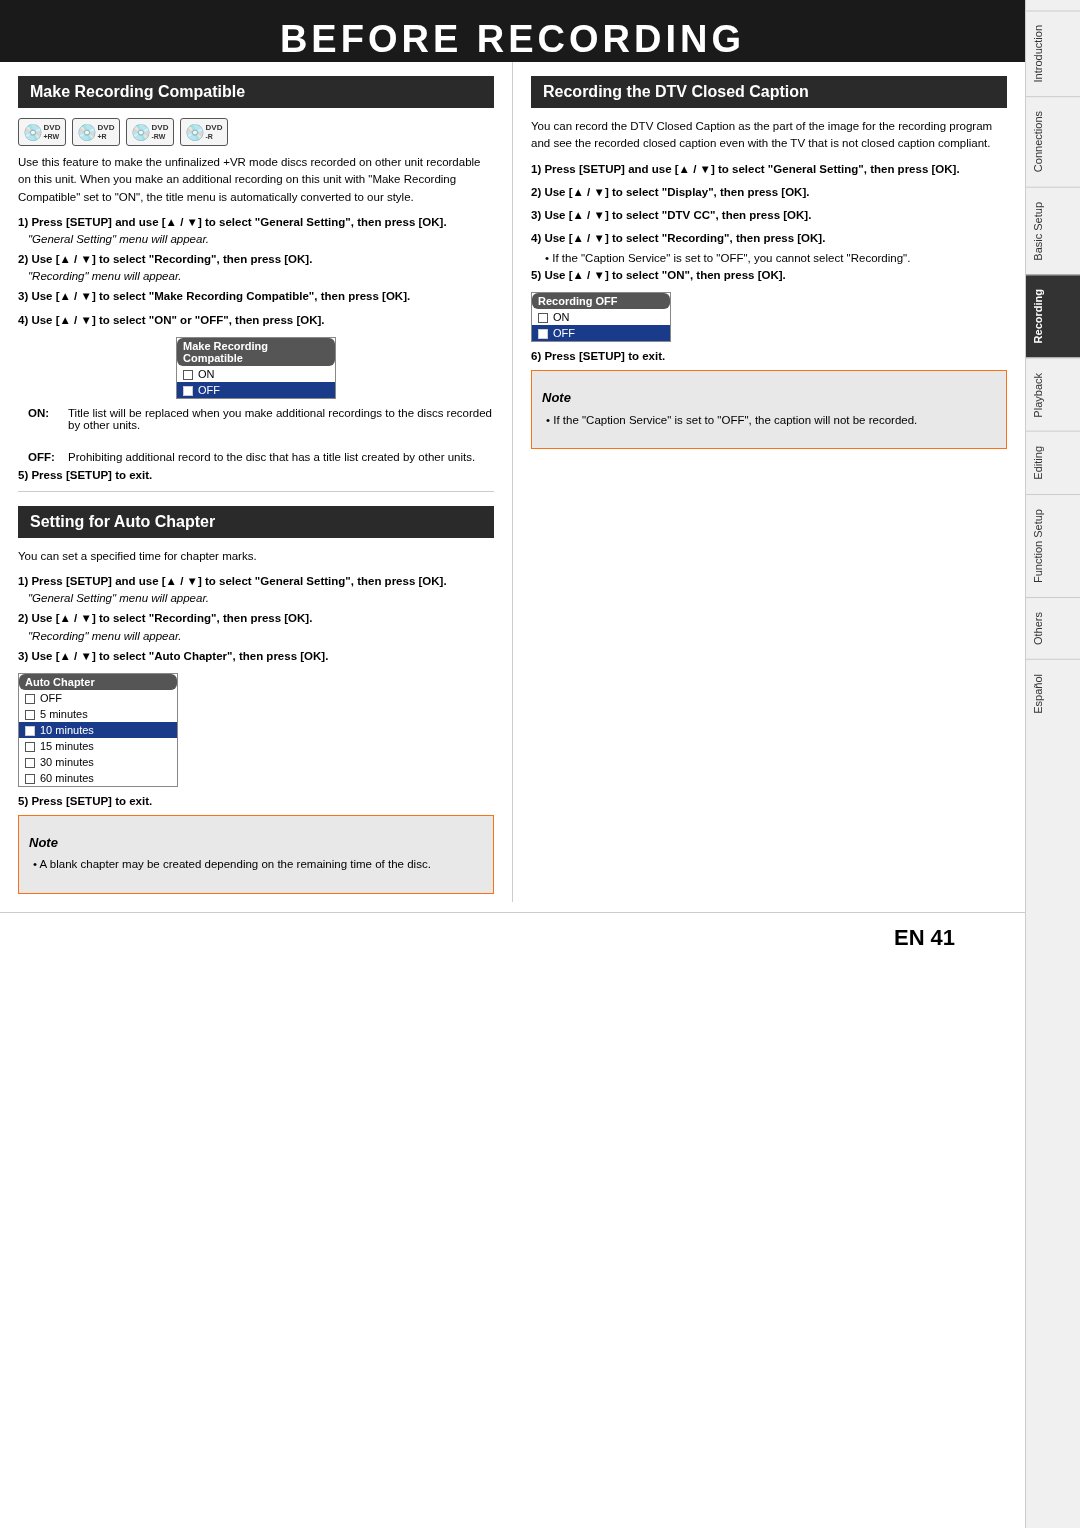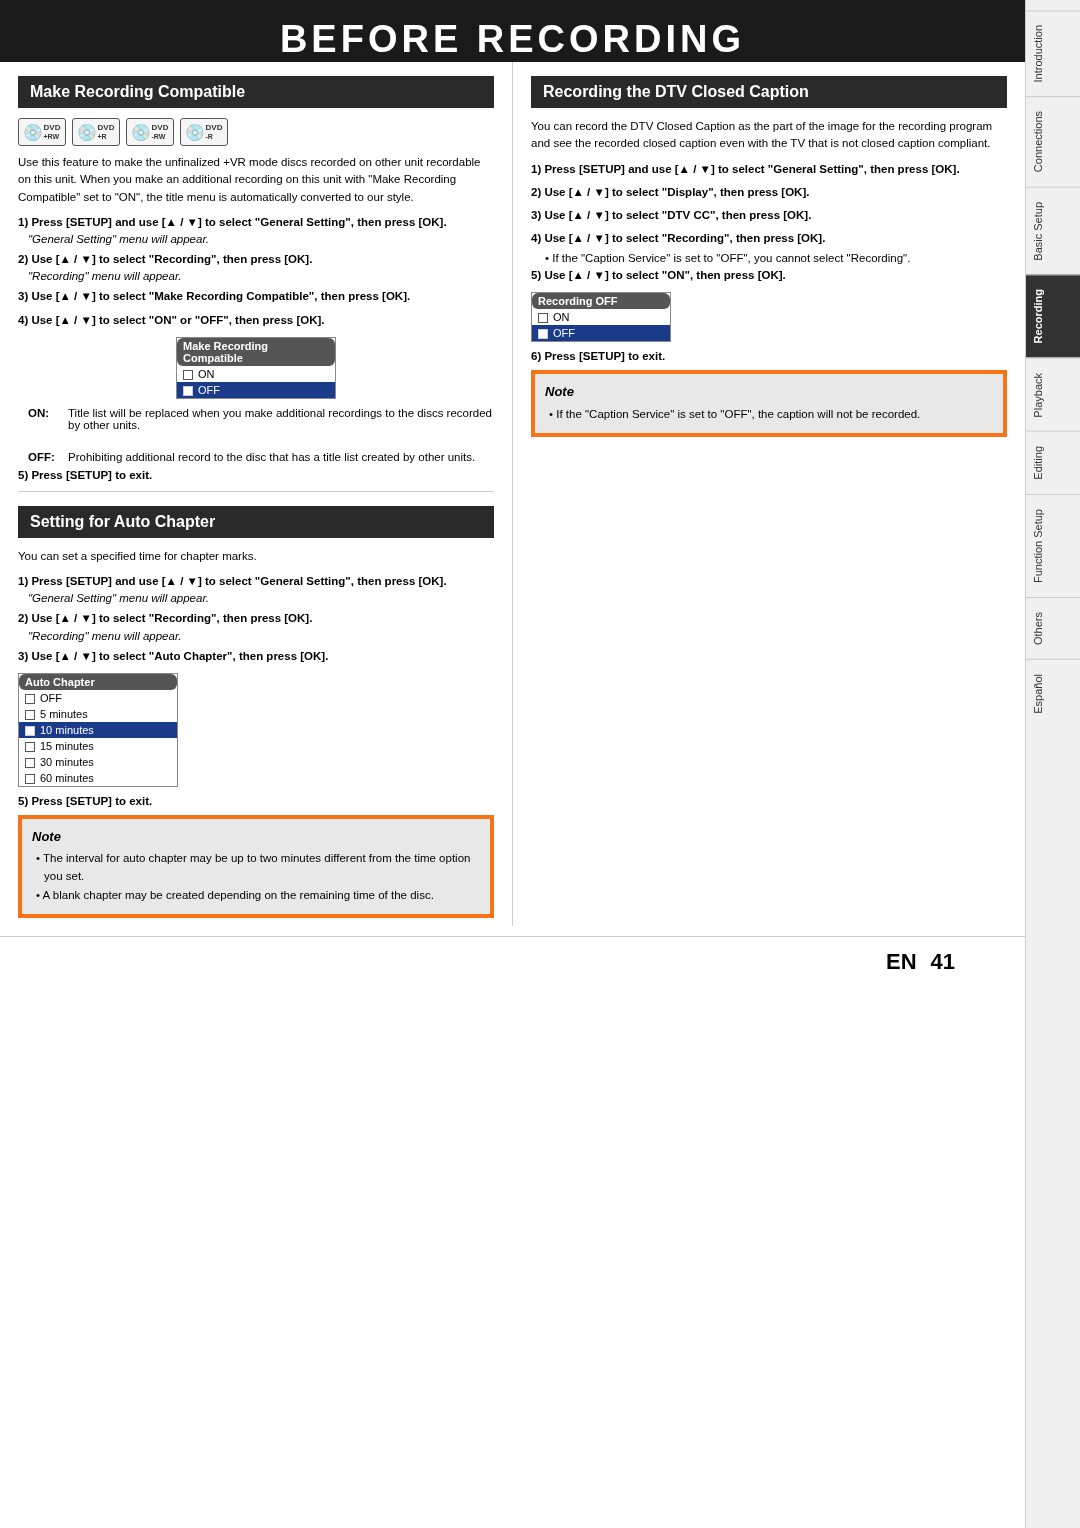--- a/index.html
+++ b/index.html
@@ -172,22 +172,22 @@
     }
 
     .on-off-label {
       font-weight: 700;
       min-width: 40px;
     }
 
     
     .note-box {
       background: #e8e8e8;
-      border: 4px solid #f97316;
-      padding: 8px 10px;
+      border: 1px solid #f97316;
+      padding: 17px 10px;
       margin: 8px 0;
       font-size: 11px;
       line-height: 1.5;
     }
 
     .note-title {
       font-style: italic;
       font-weight: 700;
       font-size: 13px;
       margin-bottom: 4px;
@@ -257,21 +257,21 @@
     }
 
     .page-number {
       font-size: 22px;
       font-weight: 700;
     }
 
     .en-label {
       font-size: 22px;
       font-weight: 700;
-      margin-right: 14px;
+      margin-right: 6px;
     }
 
     .small-bullet {
       font-size: 11.5px;
       line-height: 1.5;
       padding-left: 12px;
       text-indent: -8px;
       margin-bottom: 2px;
     }
 
@@ -401,21 +401,20 @@
         <div class="table-row">
           <span class="checkbox"></span>
           <span>60 minutes</span>
         </div>
       </div>
 
       <div class="press-setup">5) Press [SETUP] to exit.</div>
 
       <div class="note-box">
         <div class="note-title bold-italic">Note</div>
-        <div class="small-bullet">• The interval for auto chapter may be up to two minutes different from the time option you set.</div>
         <div class="small-bullet">• A blank chapter may be created depending on the remaining time of the disc.</div>
       </div>
 
     </div>
 
     <div class="col-right">
 
       <div class="section-header">Recording the DTV Closed Caption</div>
 
       <div class="body-text">You can record the DTV Closed Caption as the part of the image for the recording program and see the recorded closed caption even with the TV that is not closed caption compliant.</div>

